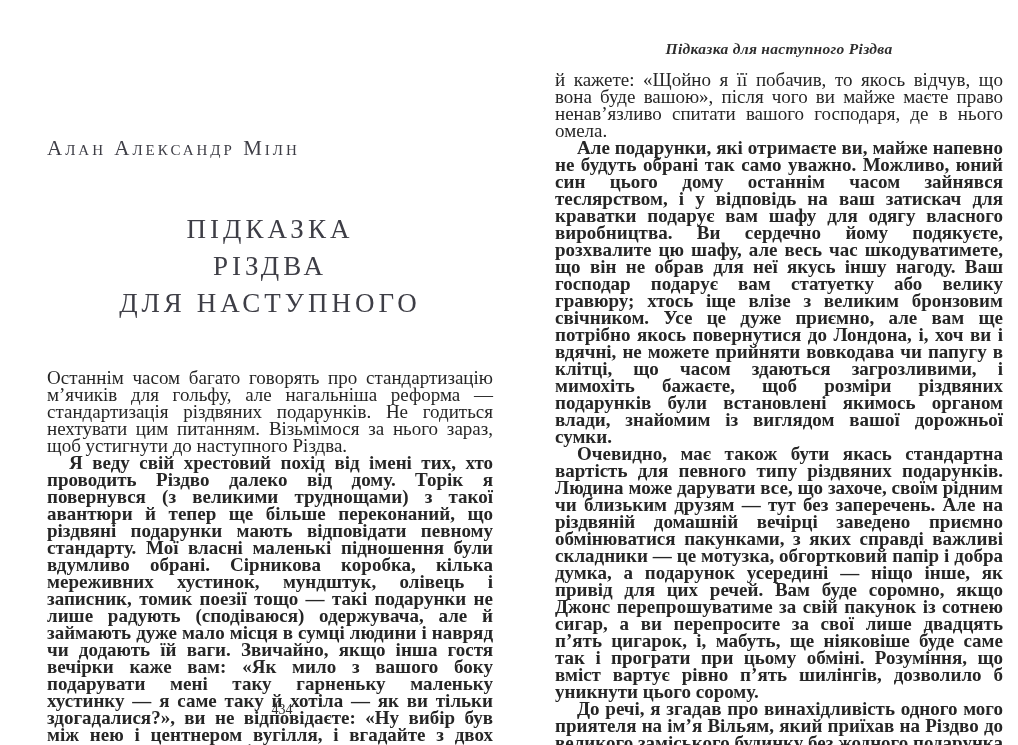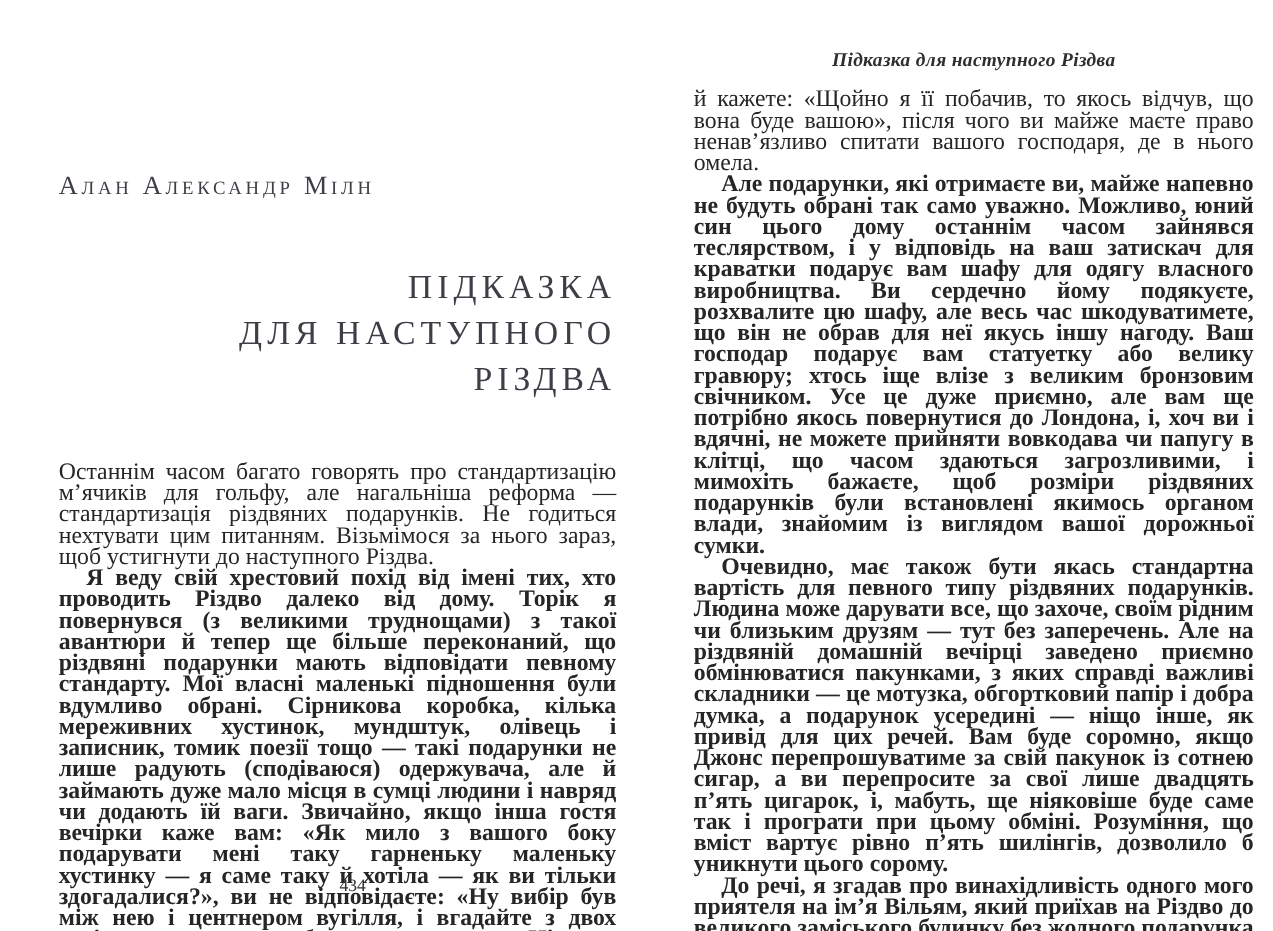--- a/index.html
+++ b/index.html
@@ -30,21 +30,21 @@
     font-size: 21px;
     letter-spacing: 3px;
     color: #3e3e46;
     white-space: nowrap;
   }
   .title {
     position: absolute;
     top: 211px;
     left: 0;
     width: 100%;
-    text-align: right;
+    text-align: center;
     font-size: 27px;
     line-height: 37px;
     letter-spacing: 4px;
     color: #3e3e46;
   }
   .title .title-line { display: block; }
 
   .body-text {
     position: absolute;
     left: 0;
@@ -89,22 +89,22 @@
 </head>
 <body>
 
 <div class="spread">
 
   <div class="page page-left">
     <div class="author">Алан Александр Мілн</div>
 
     <div class="title">
       <span class="title-line">ПІДКАЗКА</span>
+      <span class="title-line">РІЗДВА</span>
       <span class="title-line">ДЛЯ НАСТУПНОГО</span>
-      <span class="title-line">РІЗДВА</span>
     </div>
 
     <div class="body-text body-left">
       <p class="para" lang="uk">Останнім часом багато говорять про стандартизацію м’ячиків для гольфу, але нагальніша реформа — стандартизація різдвяних подарунків. Не годиться нехтувати цим питанням. Візьмімося за нього зараз, щоб устигнути до наступного Різдва.</p>
       <p class="para para-indent" lang="uk">Я веду свій хрестовий похід від імені тих, хто проводить Різдво далеко від дому. Торік я повернувся (з великими труднощами) з такої авантюри й тепер ще більше переконаний, що різдвяні подарунки мають відповідати певному стандарту. Мої власні маленькі підношення були вдумливо обрані. Сірникова коробка, кілька мереживних хустинок, мундштук, олівець і записник, томик поезії тощо — такі подарунки не лише радують (сподіваюся) одержувача, але й займають дуже мало місця в сумці людини і навряд чи додають їй ваги. Звичайно, якщо інша гостя вечірки каже вам: «Як мило з вашого боку подарувати мені таку гарненьку маленьку хустинку — я саме таку й хотіла — як ви тільки здогадалися?», ви не відповідаєте: «Ну вибір був між нею і центнером вугілля, і вгадайте з двох разів, чому я вибрав хустинку». Ні, ви сором’язливо всміхаєтеся</p>
     </div>
 
     <div class="folio">434</div>
   </div>
 

